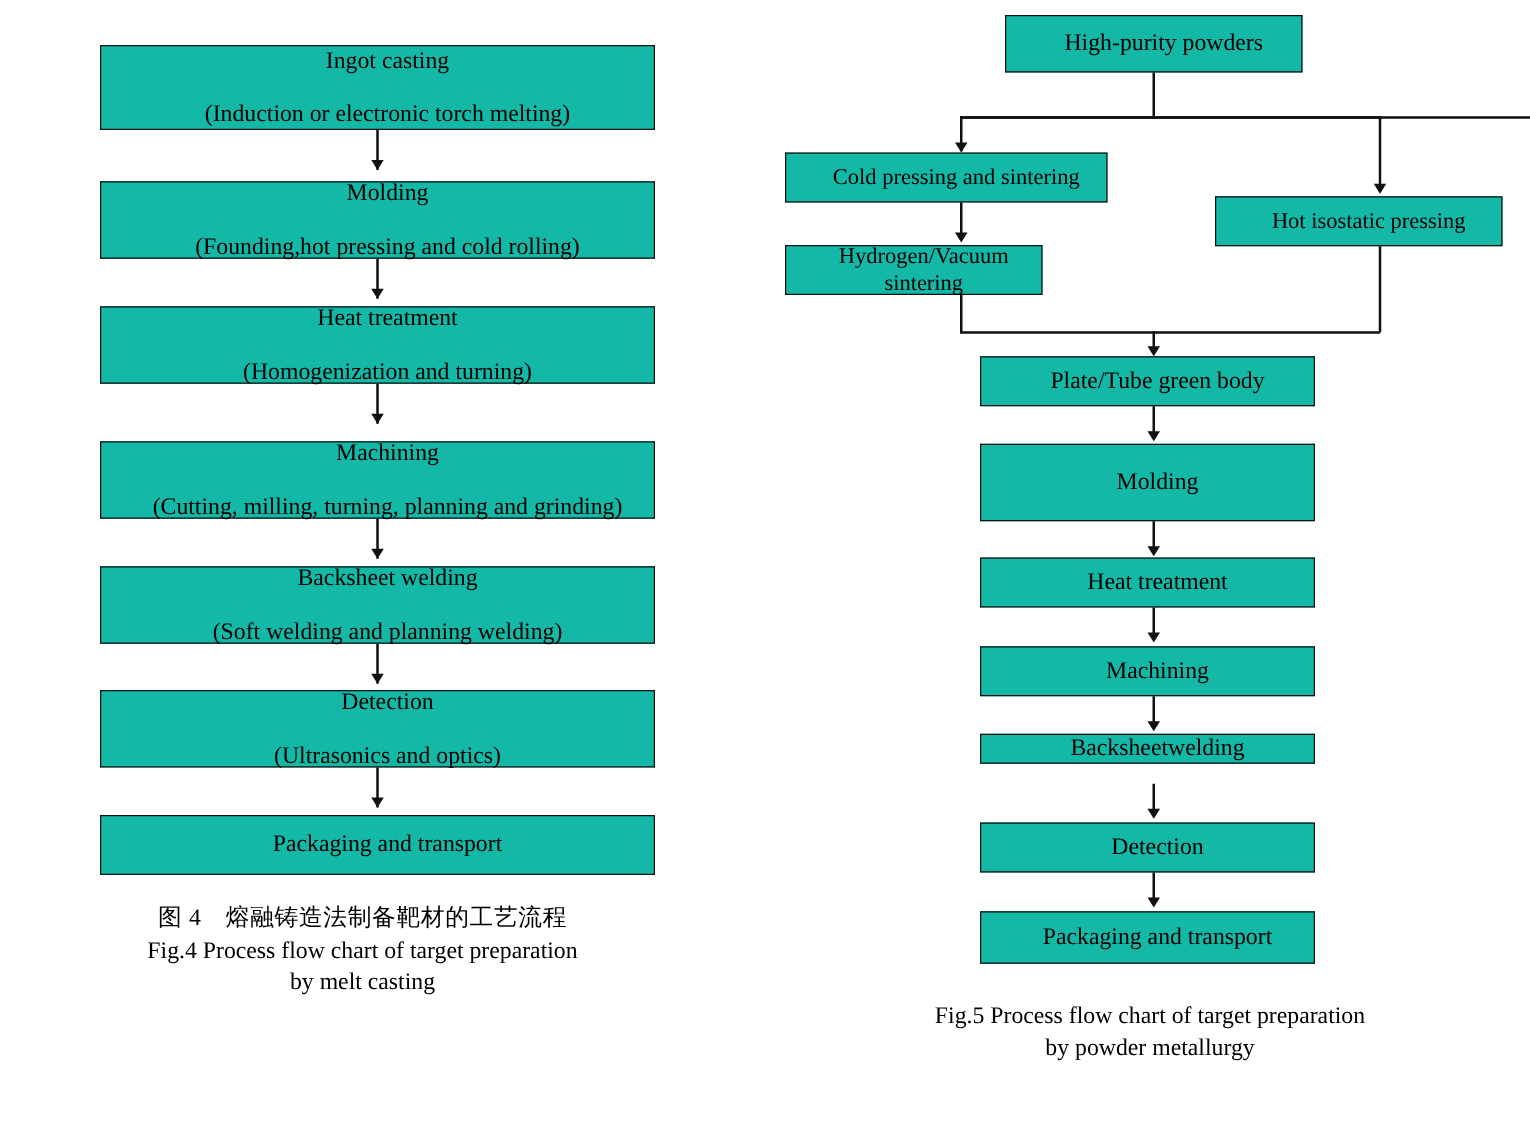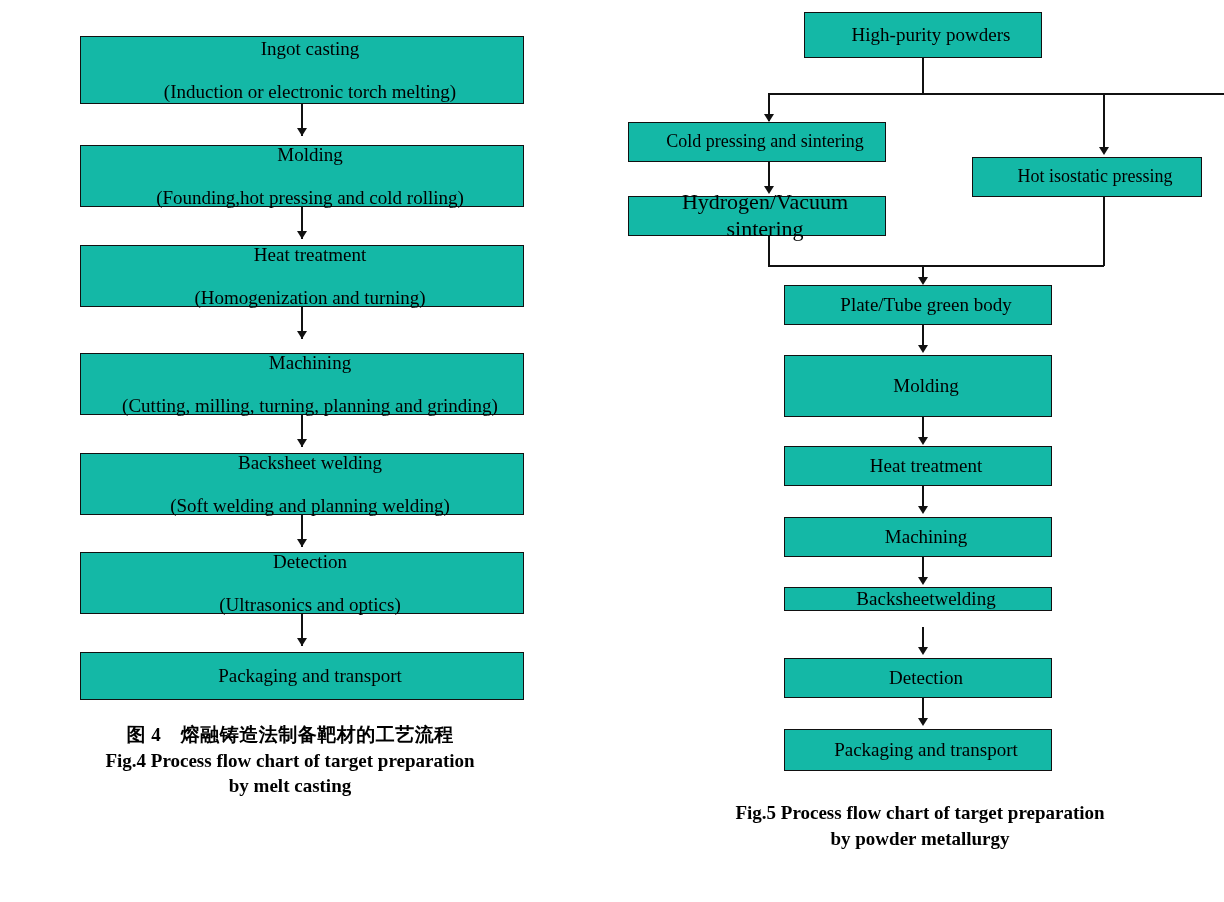--- a/index.html
+++ b/index.html
@@ -60,21 +60,20 @@
     border-top: 8px solid #111111;
   }
 
   
   .caption {
     position: absolute;
     text-align: center;
     font-family: "Liberation Serif", serif;
     color: #000000;
     line-height: 1.35;
-    font-weight: bold;
   }
   .caption .cn {
     font-size: 19px;
     letter-spacing: 0.5px;
   }
   .caption .en {
     font-size: 19px;
   }
 
   
@@ -163,21 +162,21 @@
       <span class="l1">Cold pressing and sintering</span>
     </div>
 
     <div class="node" id="r-n2" style="left:972px; top:157px; width:230px; height:40px; font-size:18px;">
       <span class="l1">Hot isostatic pressing</span>
     </div>
 
     <div class="vline" style="left:768px; top:162px; height:30px;"></div>
     <div class="arrow" style="left:764px; top:186px;"></div>
 
-    <div class="node" id="r-n3" style="left:628px; top:196px; width:258px; height:40px; font-size:22px;">
+    <div class="node" id="r-n3" style="left:628px; top:196px; width:206px; height:40px; font-size:18px;">
       <span class="l1">Hydrogen/Vacuum sintering</span>
     </div>
 
     <div class="vline" style="left:768px; top:236px; height:30px;"></div>
     <div class="vline" style="left:1103px; top:197px; height:69px;"></div>
     <div class="hline" style="left:768px; top:265px; width:336px;"></div>
     <div class="vline" style="left:922px; top:265px; height:16px;"></div>
     <div class="arrow" style="left:918px; top:277px;"></div>
 
     <div class="node" id="r-n4" style="left:784px; top:285px; width:268px; height:40px; font-size:19px;">

